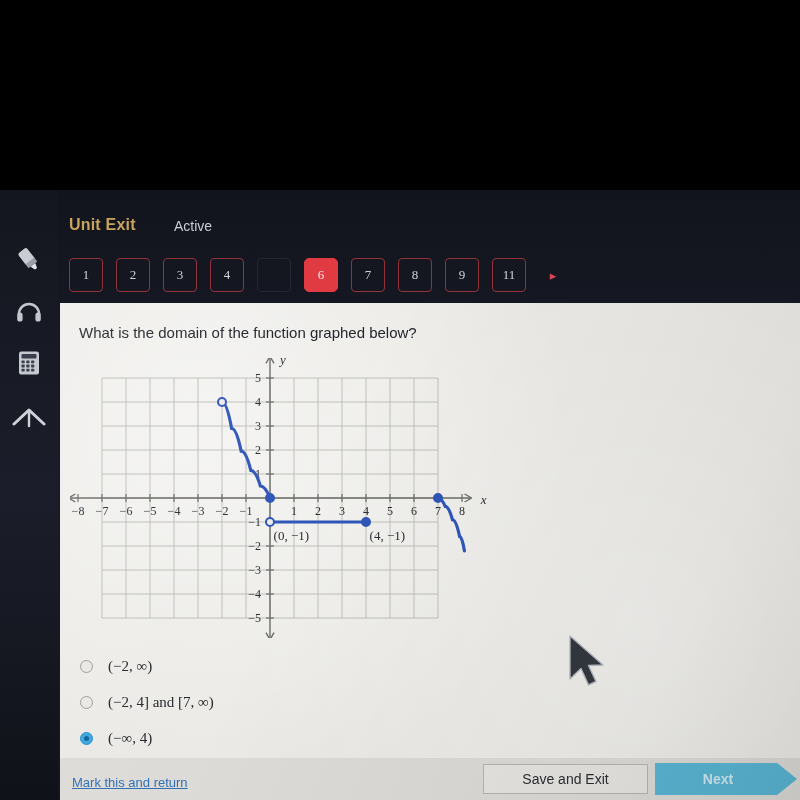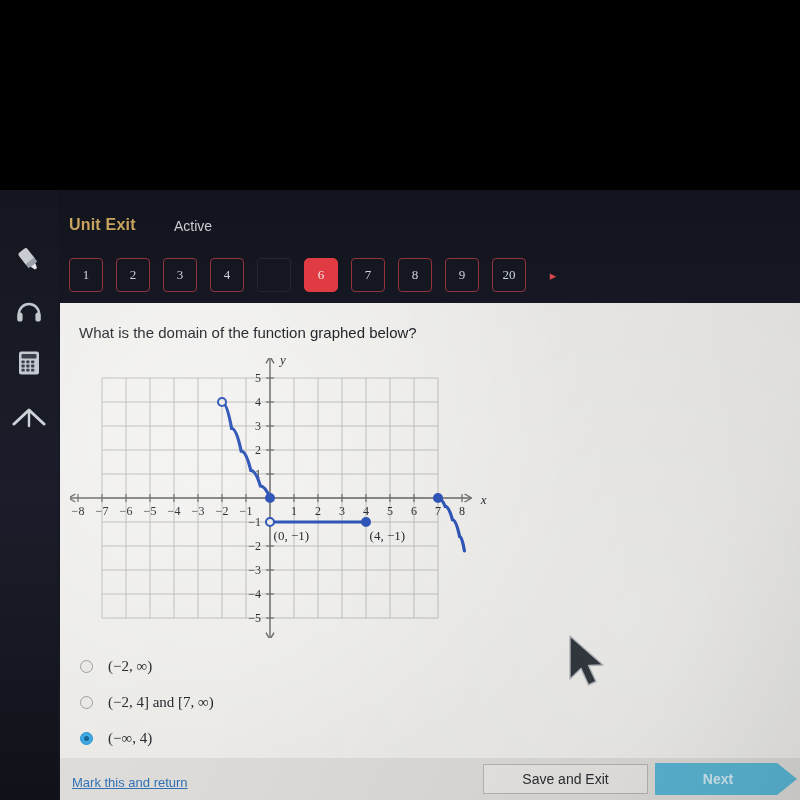--- a/index.html
+++ b/index.html
@@ -205,21 +205,21 @@
   <div class="pager">
       <div class="qbtn" style="left: 11px;">1</div>
       <div class="qbtn" style="left: 58px;">2</div>
       <div class="qbtn" style="left: 105px;">3</div>
       <div class="qbtn" style="left: 152px;">4</div>
       <div class="qbtn blank" style="left: 199px;">5</div>
       <div class="qbtn current" style="left: 246px;">6</div>
       <div class="qbtn" style="left: 293px;">7</div>
       <div class="qbtn" style="left: 340px;">8</div>
       <div class="qbtn" style="left: 387px;">9</div>
-      <div class="qbtn" style="left: 434px;">20</div>
+      <div class="qbtn" style="left: 434px;">11</div>
       <div class="pager-next" style="left: 486px;">▸</div>
     </div>
 
   <div class="sheet">
 
     <div class="qtext">What is the domain of the function graphed below?</div>
 
     <div class="graph-wrap">
       <svg id="graph-svg" width="420" height="280" viewBox="0 0 420 280">
           <line x1="32" y1="20" x2="32" y2="260" stroke="#b9b9b4" stroke-width="0.9"></line>

